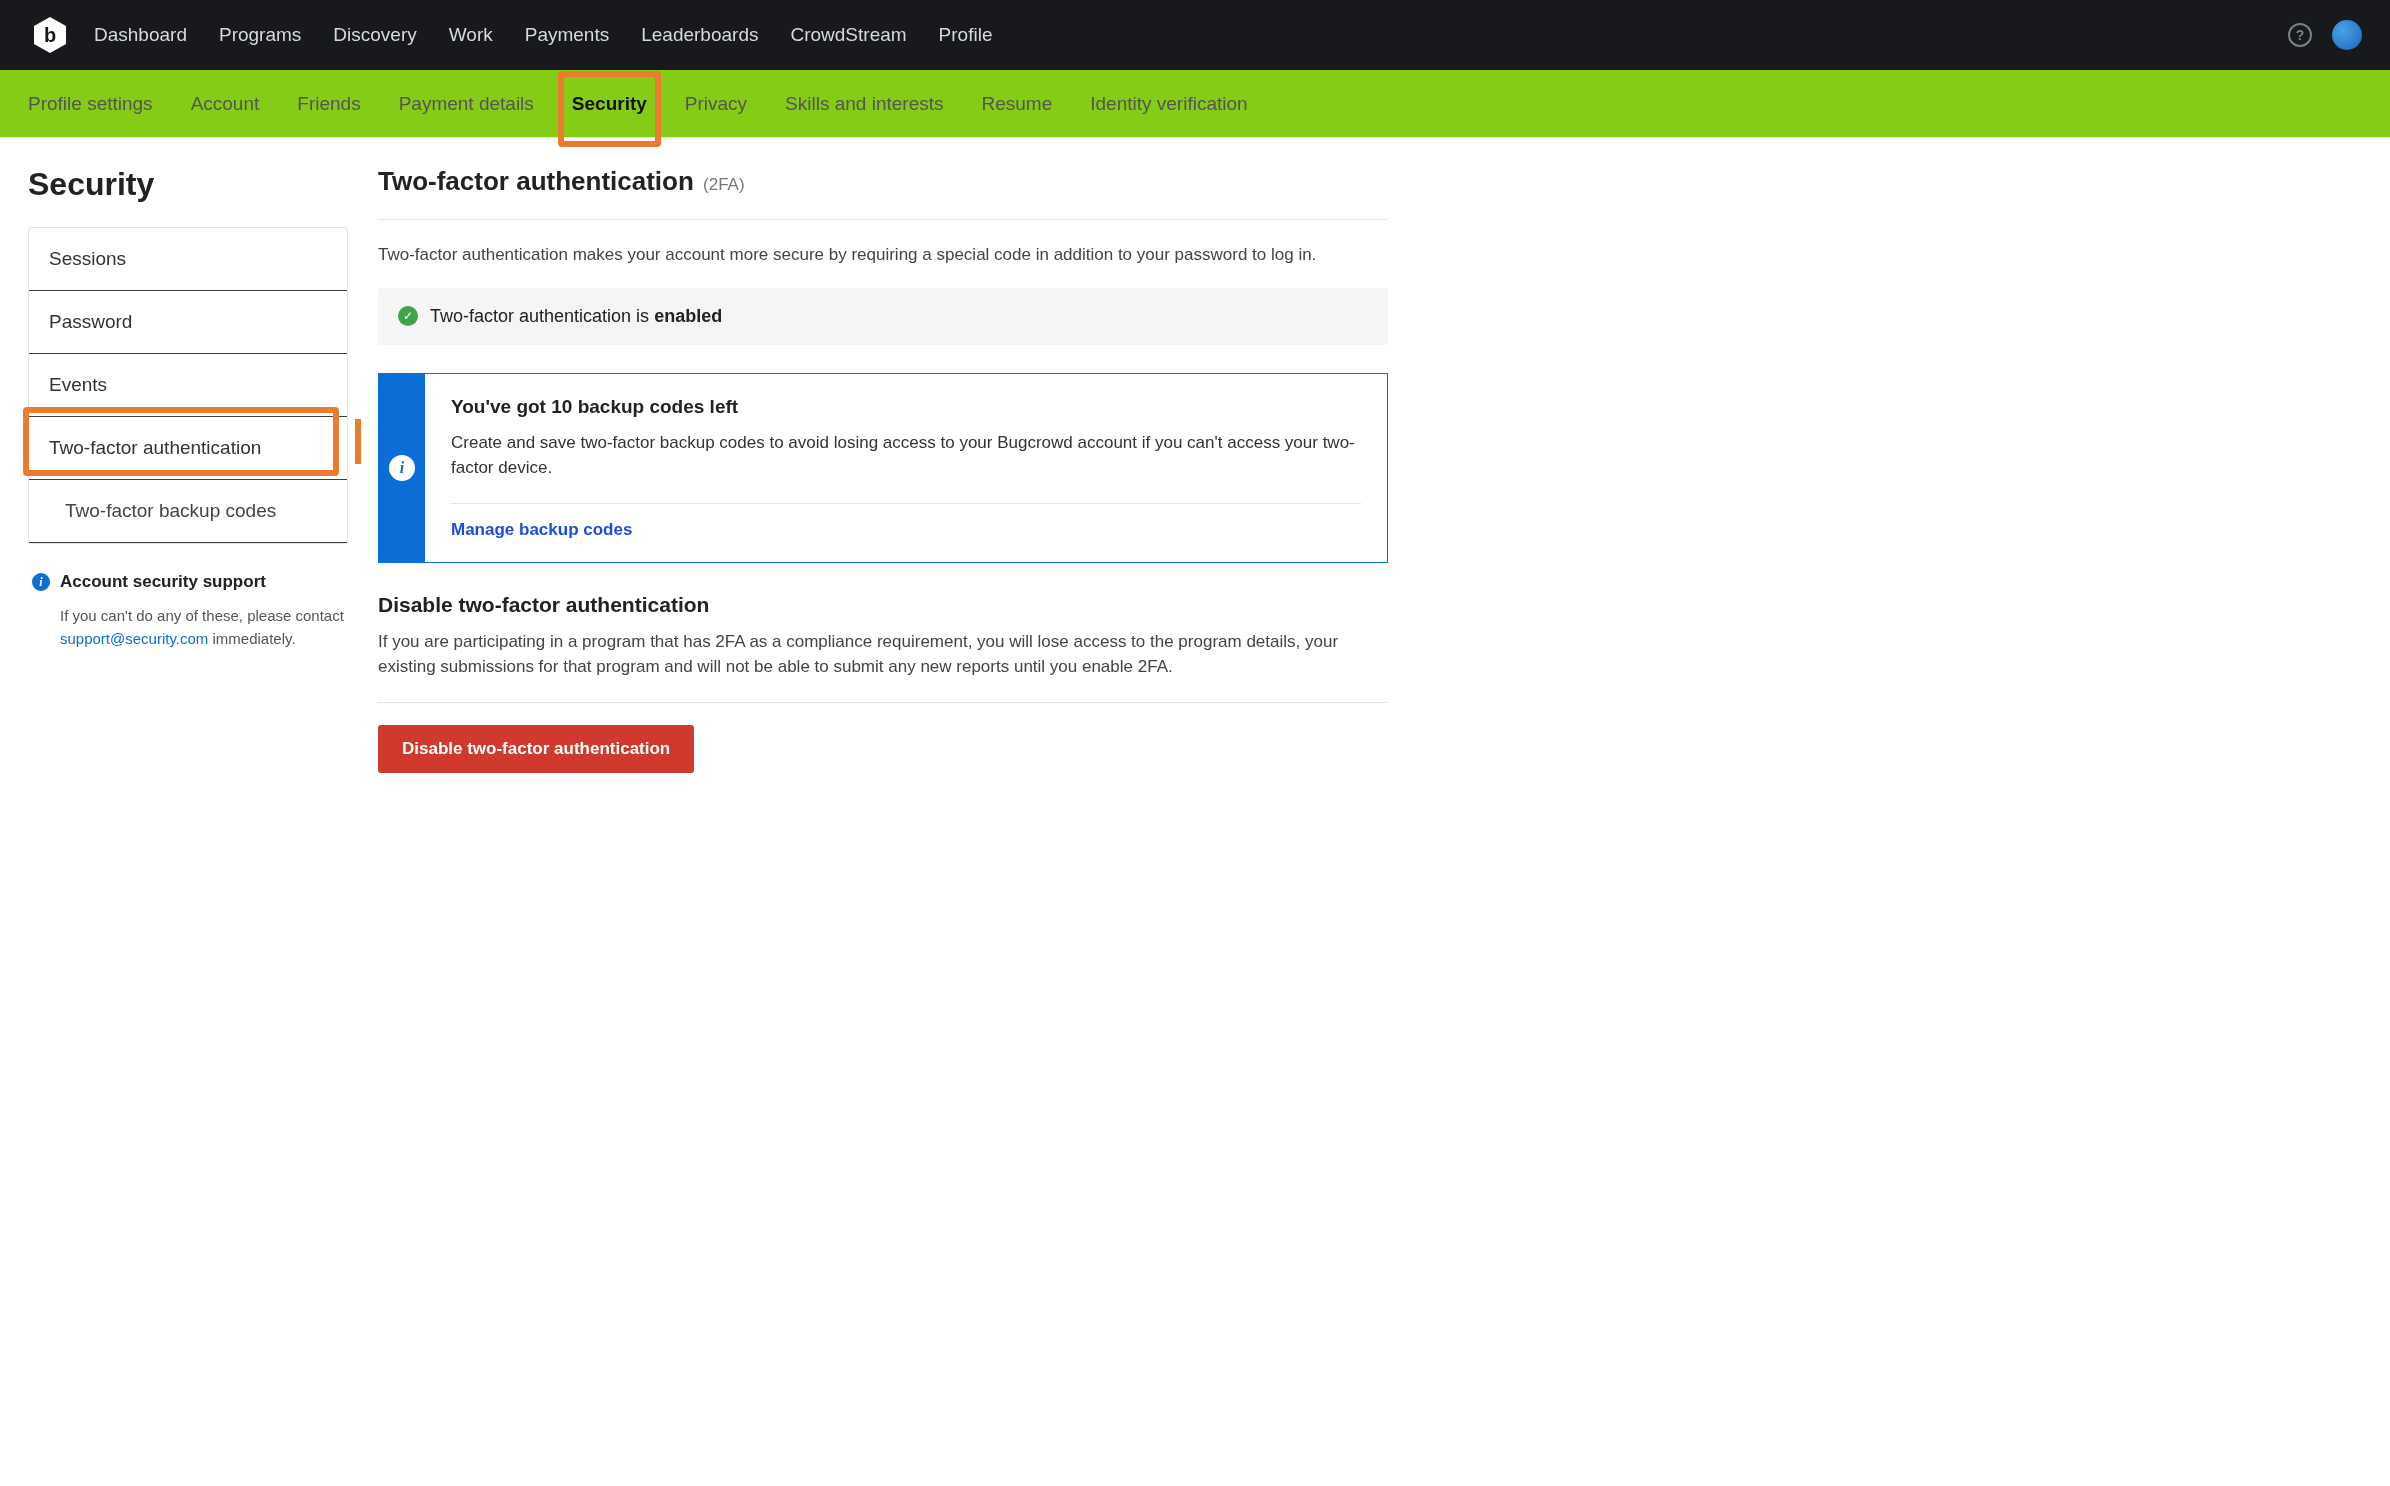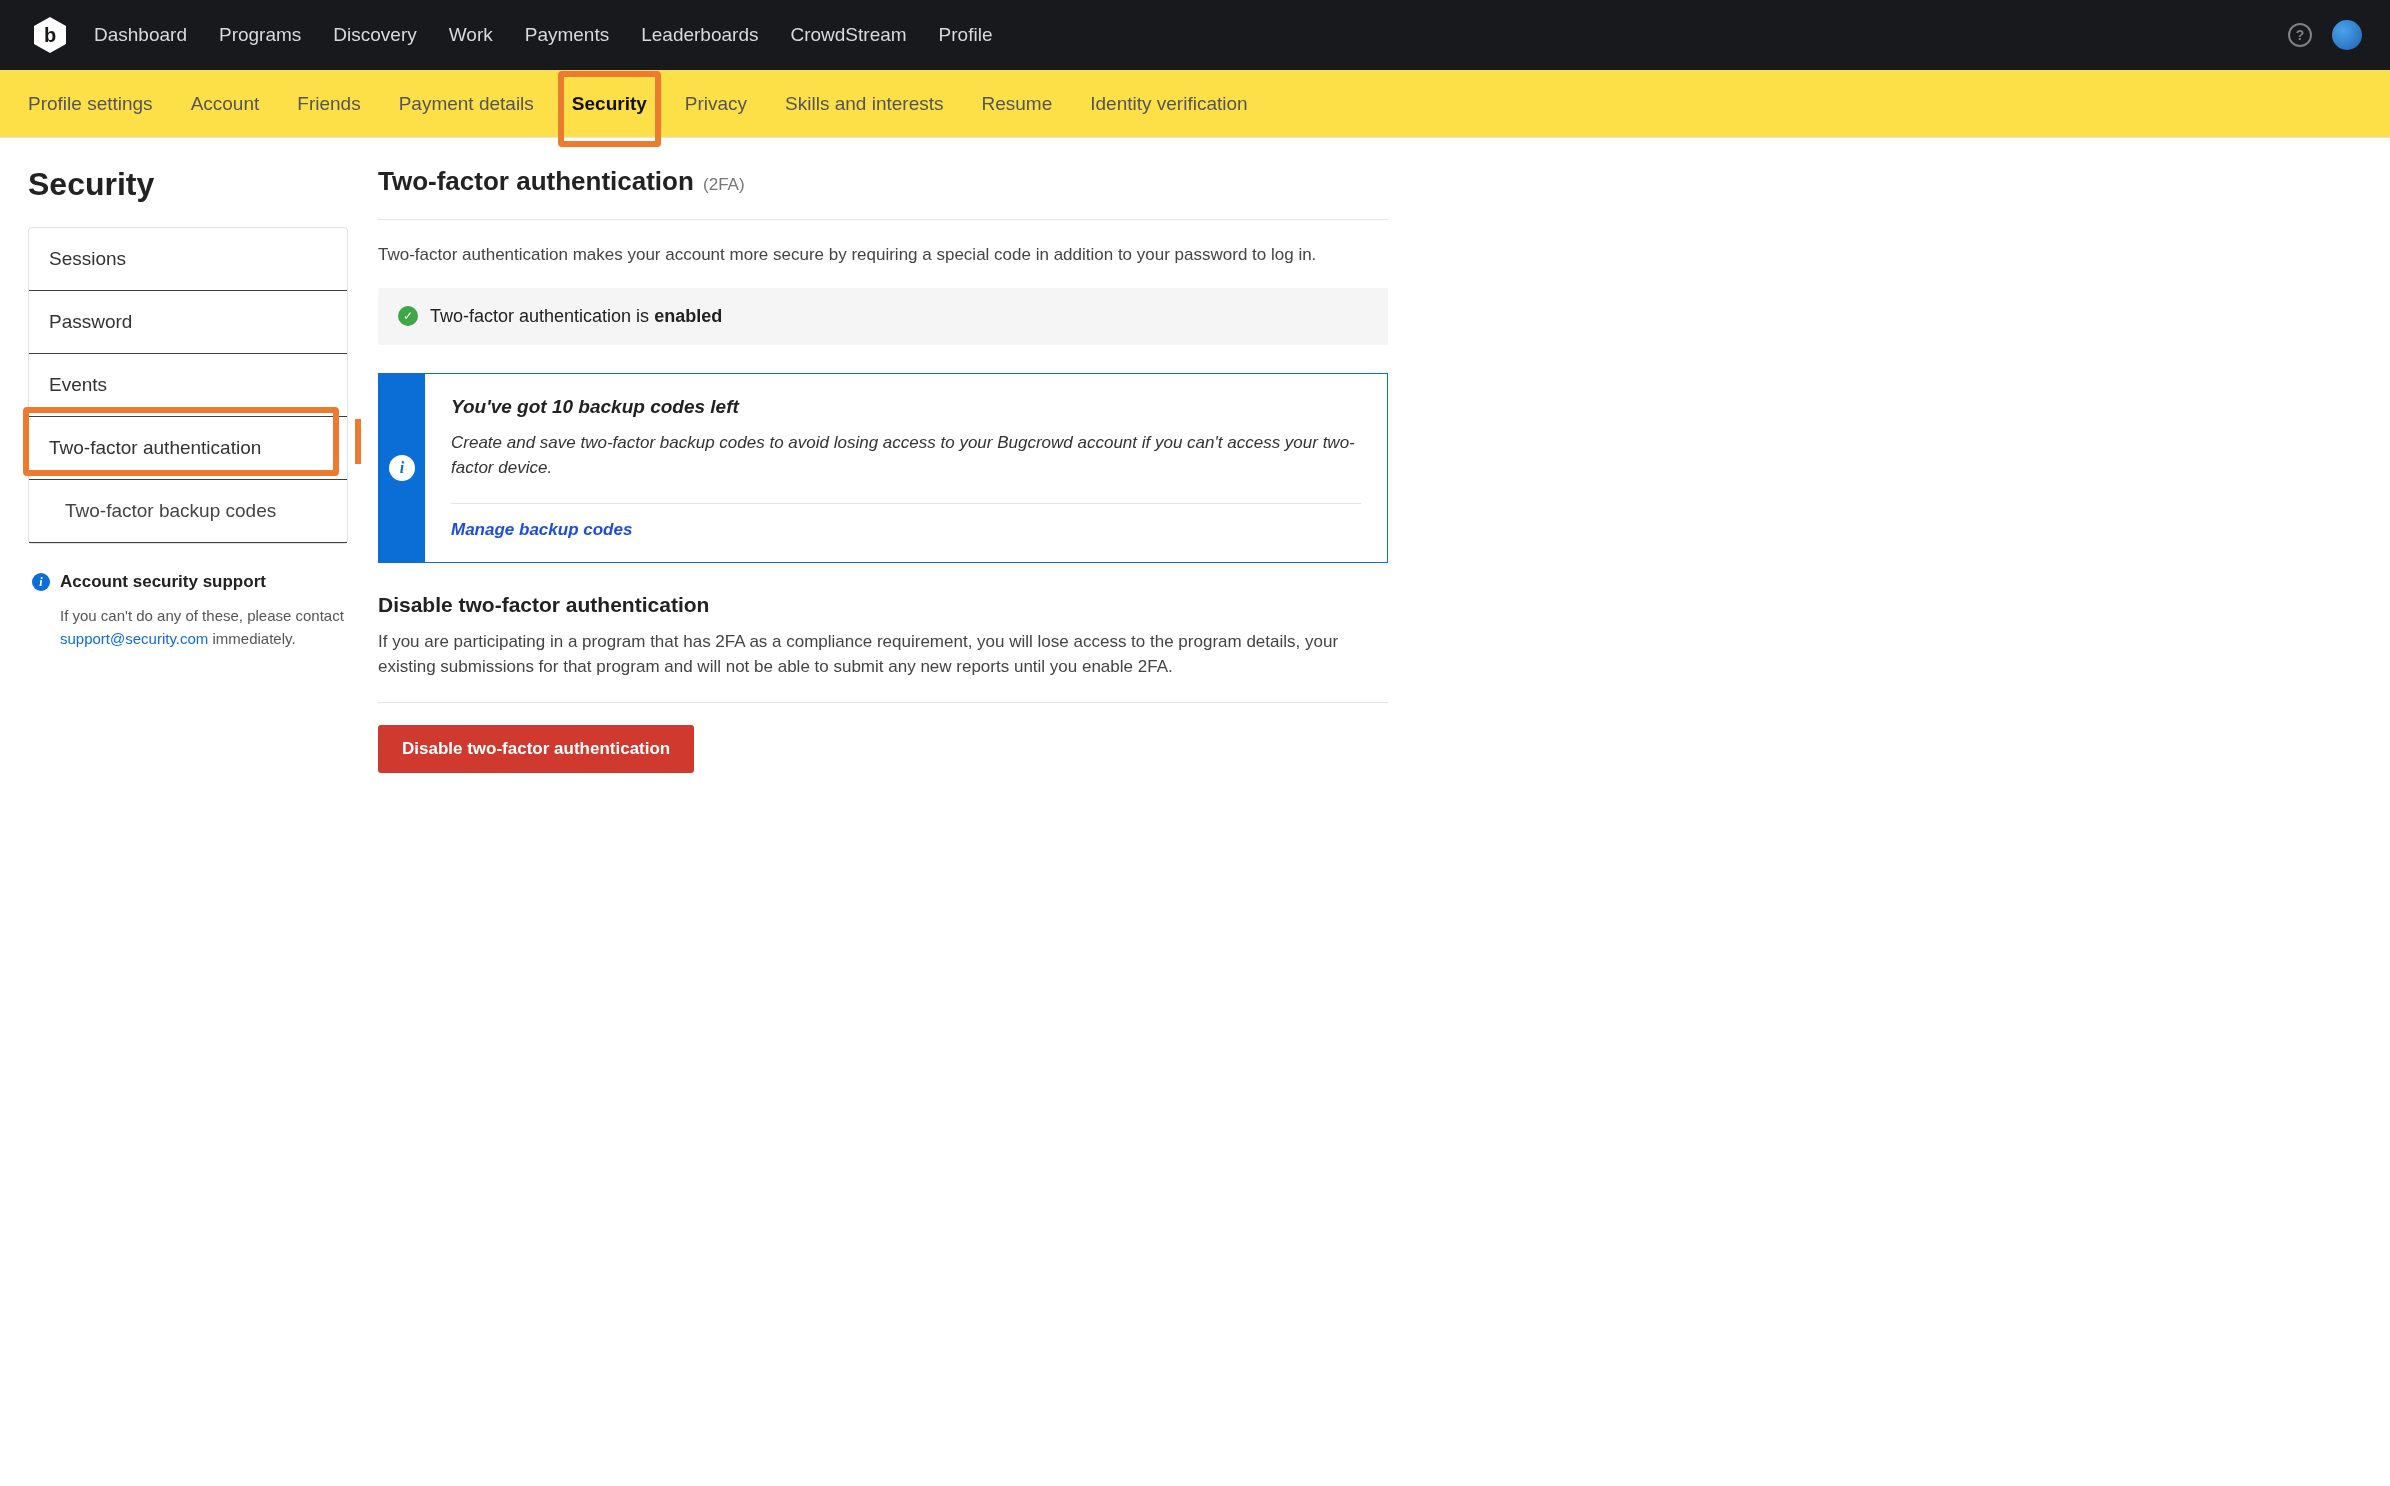--- a/index.html
+++ b/index.html
@@ -39,21 +39,21 @@
     cursor:pointer;
   }
   .avatar {
     width: 30px; height: 30px;
     border-radius: 50%;
     background: radial-gradient(circle at 35% 35%, #4aa3e8, #1d63b5);
     cursor:pointer;
   }
   
   .subnav {
-    background: #fde047;
+    background: #84cc16;
     border-bottom: 1px solid #e5e5e5;
     display: flex;
     gap: 38px;
     padding: 0 28px;
     height: 68px;
     align-items: center;
   }
   .subnav-link {
     color: #555;
     font-size: 19px;
@@ -160,21 +160,21 @@
   .info-panel-bar {
     width:46px; background:#0b6dd6;
     display:flex;align-items:center;justify-content:center;
   }
   .info-panel-bar .icircle {
     width:26px;height:26px;border-radius:50%;
     background:#fff;color:#0b6dd6;
     display:flex;align-items:center;justify-content:center;
     font-weight:bold;font-family:Georgia,serif;font-style:italic;
   }
-  .info-panel-body { padding:22px 26px; flex:1;font-style:italic; }
+  .info-panel-body { padding:22px 26px; flex:1; }
   .info-panel-body h3 { font-size:19px; font-weight:700; margin-bottom:12px; }
   .info-panel-body p { color:#333; font-size:17px; line-height:1.5; }
   .info-panel-body .divider { border-top:1px solid #e5e5e5; margin:22px 0 16px; }
   .link-primary { color:#1d4ed8; font-weight:600; font-size:17px; cursor:pointer; }
   h3.sub-heading { font-size:21px; font-weight:700; margin-bottom:12px; }
   .btn-danger {
     background:#d0392e; color:#fff;
     border:none; padding:14px 24px;
     font-size:17px; font-weight:600;
     border-radius:3px; cursor:pointer;

